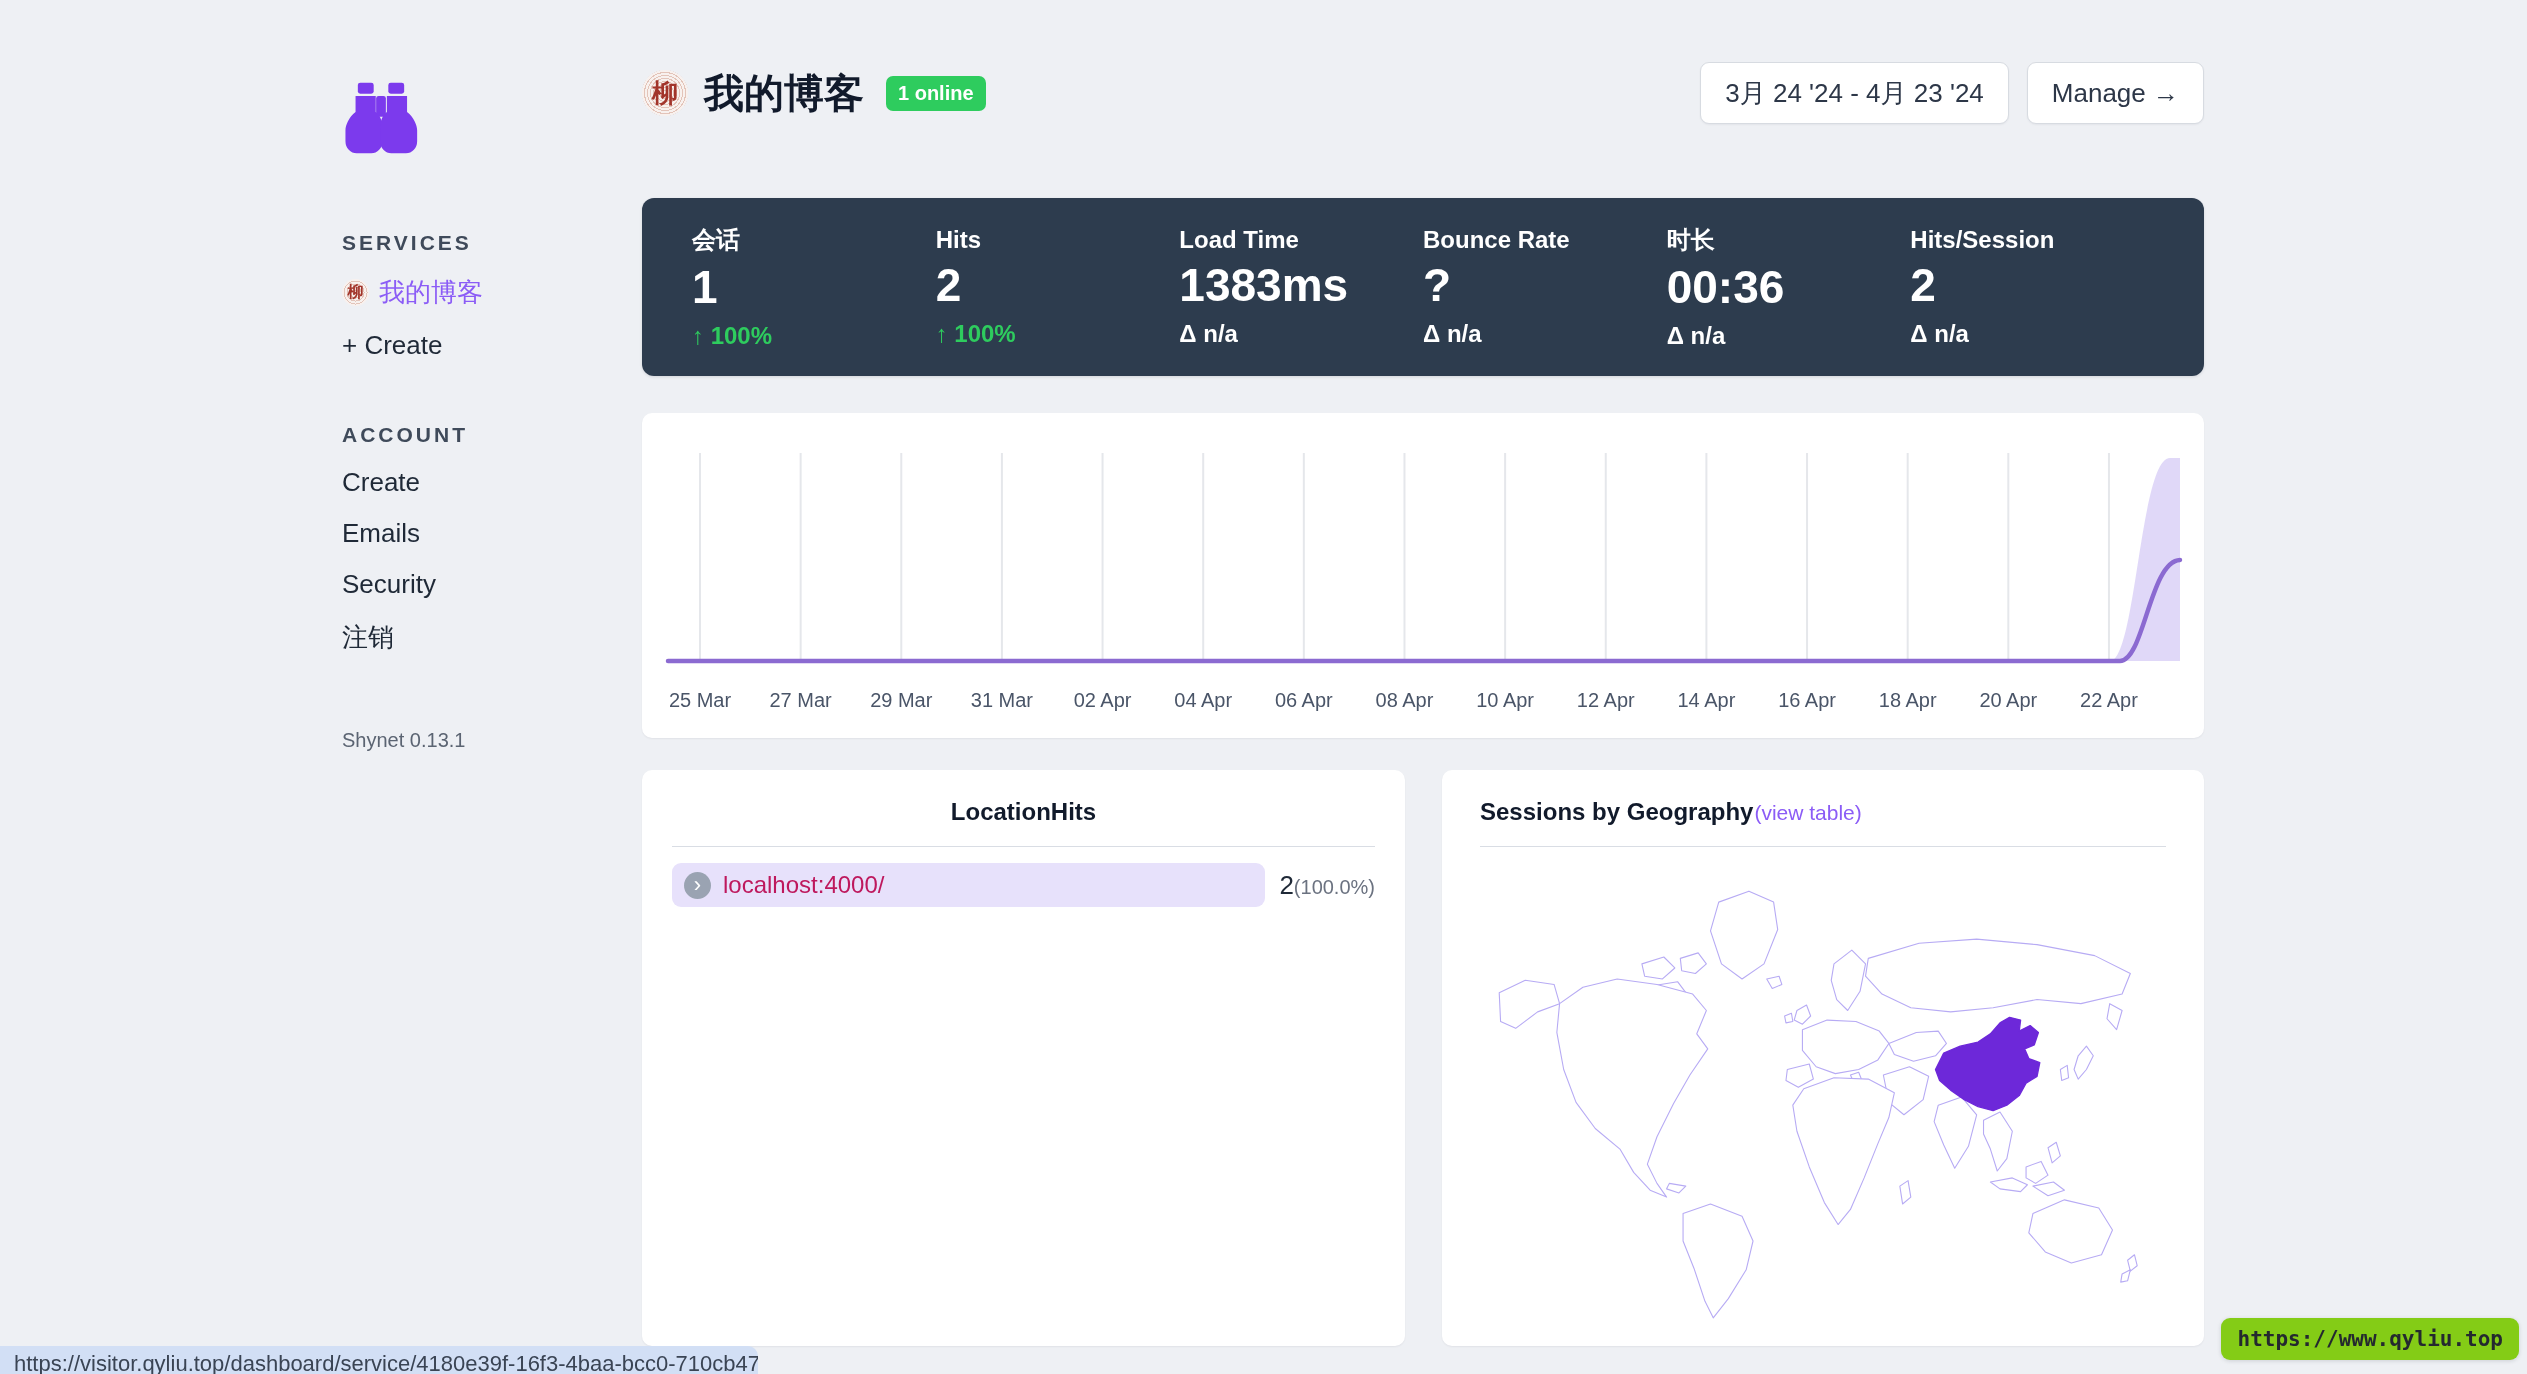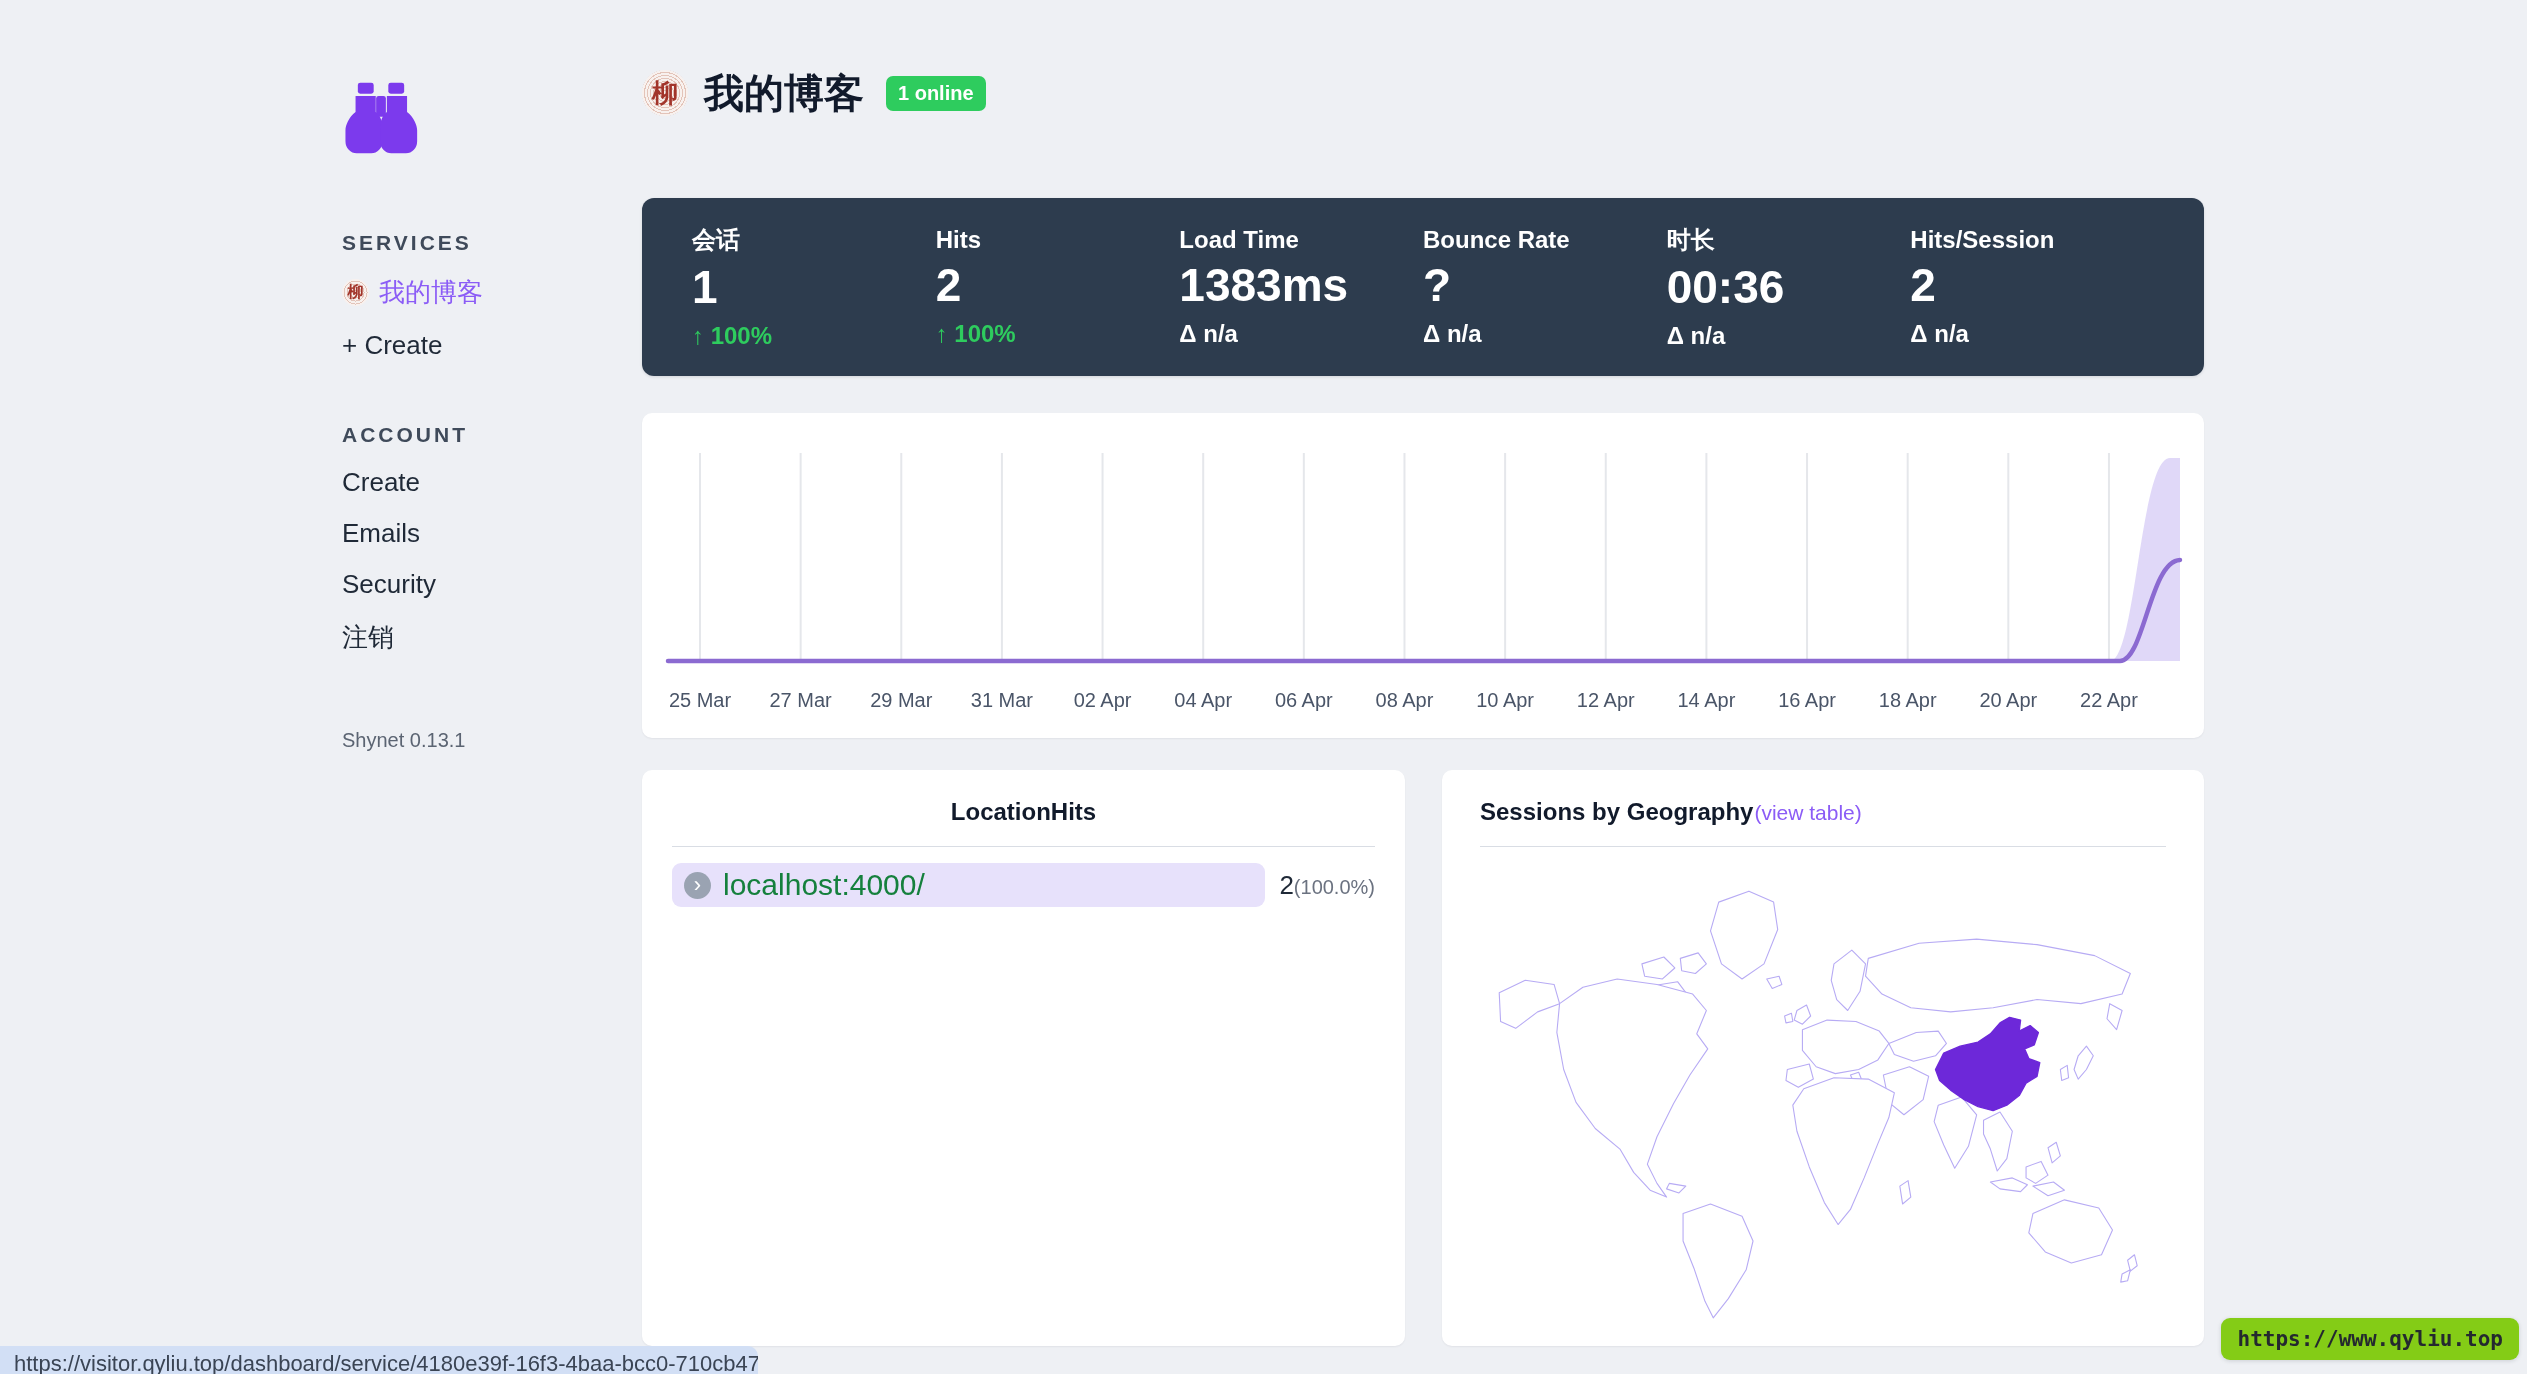--- a/index.html
+++ b/index.html
@@ -67,21 +67,21 @@
   .panel-title{font-size:24px;font-weight:700;color:#111a2b}
   .panel-hits{font-size:24px;font-weight:700;color:#111a2b}
   .view-link{font-size:21px;color:var(--active-purple);margin-left:1px;cursor:pointer}
   .head-left{display:flex;align-items:baseline}
   hr.sep{border:none;border-top:1px solid #d9dde4;margin:20px 0 16px}
   .loc-row{display:flex;align-items:center;gap:14px;cursor:pointer}
   .loc-bar{flex:1;background:var(--row-bg);border-radius:9px;height:44px;
       display:flex;align-items:center;gap:12px;padding:0 12px}
   .chev{width:27px;height:27px;border-radius:50%;background:#9aa3b2;color:#fff;
       display:flex;align-items:center;justify-content:center;font-size:22px;line-height:1;flex:0 0 auto}
-  .loc-url{font-size:30px;color:#15803d}
+  .loc-url{font-size:24px;color:#be185d}
   .loc-hits{flex:0 0 auto;display:flex;align-items:baseline}
   .loc-hits .n{font-size:26px;color:#1f2937}
   .loc-hits .pct{font-size:20px;color:var(--ink-faint)}
   .map-wrap{margin-top:6px}
   .map-wrap svg{width:100%;height:472px;display:block}
   .country{fill:#ffffff;stroke:var(--map-outline);stroke-width:1.6;stroke-linejoin:round}
   .china{fill:var(--map-fill);stroke:var(--map-fill);stroke-width:2;stroke-linejoin:round}
   
   .status-left{position:absolute;left:0;bottom:0;height:28px;width:758px;background:#d2dff5;
       border-top-right-radius:10px;padding:5px 14px 0;font-size:22px;color:#3a4454;
@@ -134,20 +134,24 @@
     <div class="version">Shynet 0.13.1</div>
   </aside>
 
   <main class="main">
 
     <div class="topbar">
       <div class="title-group">
         <span class="seal big">柳</span>
         <span class="page-title">我的博客</span>
         <span class="online-badge">1 online</span>
+      </div>
+      <div class="top-actions">
+        <div class="pill">3月 24 '24 - 4月 23 '24</div>
+        <div class="pill">Manage →</div>
       </div>
     </div>
 
     <section class="stats">
       <div class="stat">
         <div class="lbl">会话</div>
         <div class="val">1</div>
         <div class="delta up">↑ 100%</div>
       </div>
       <div class="stat">

